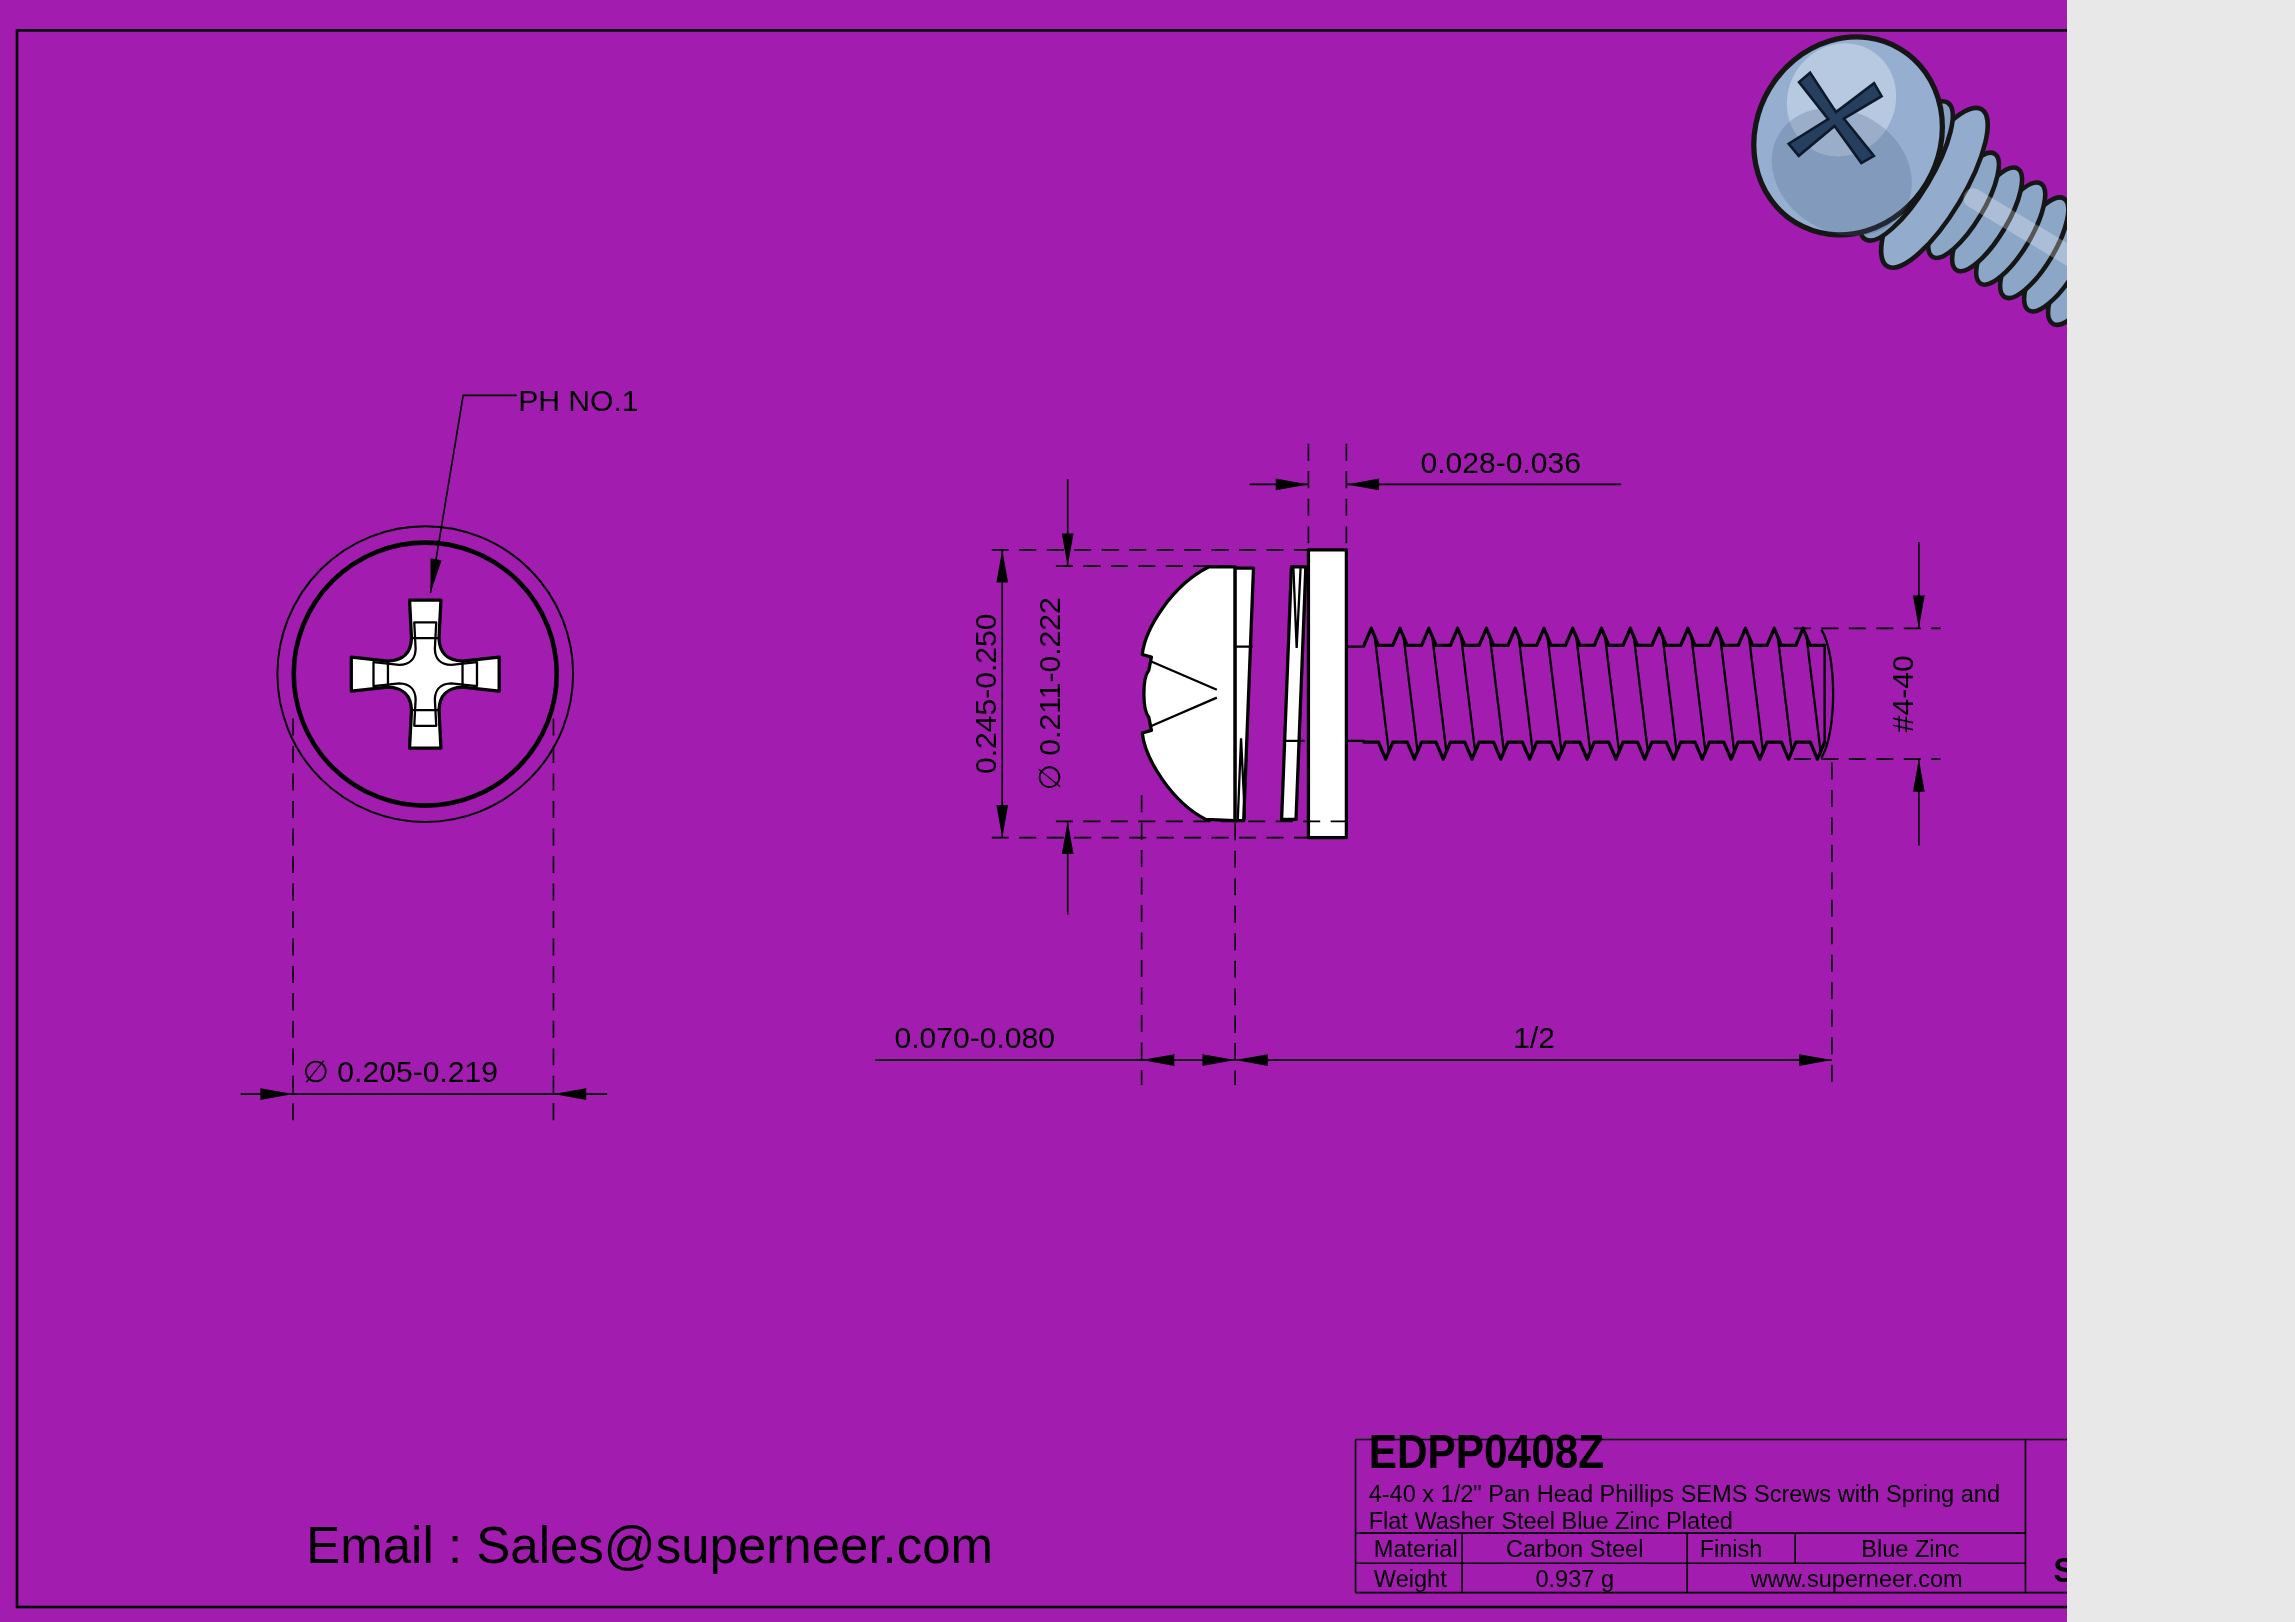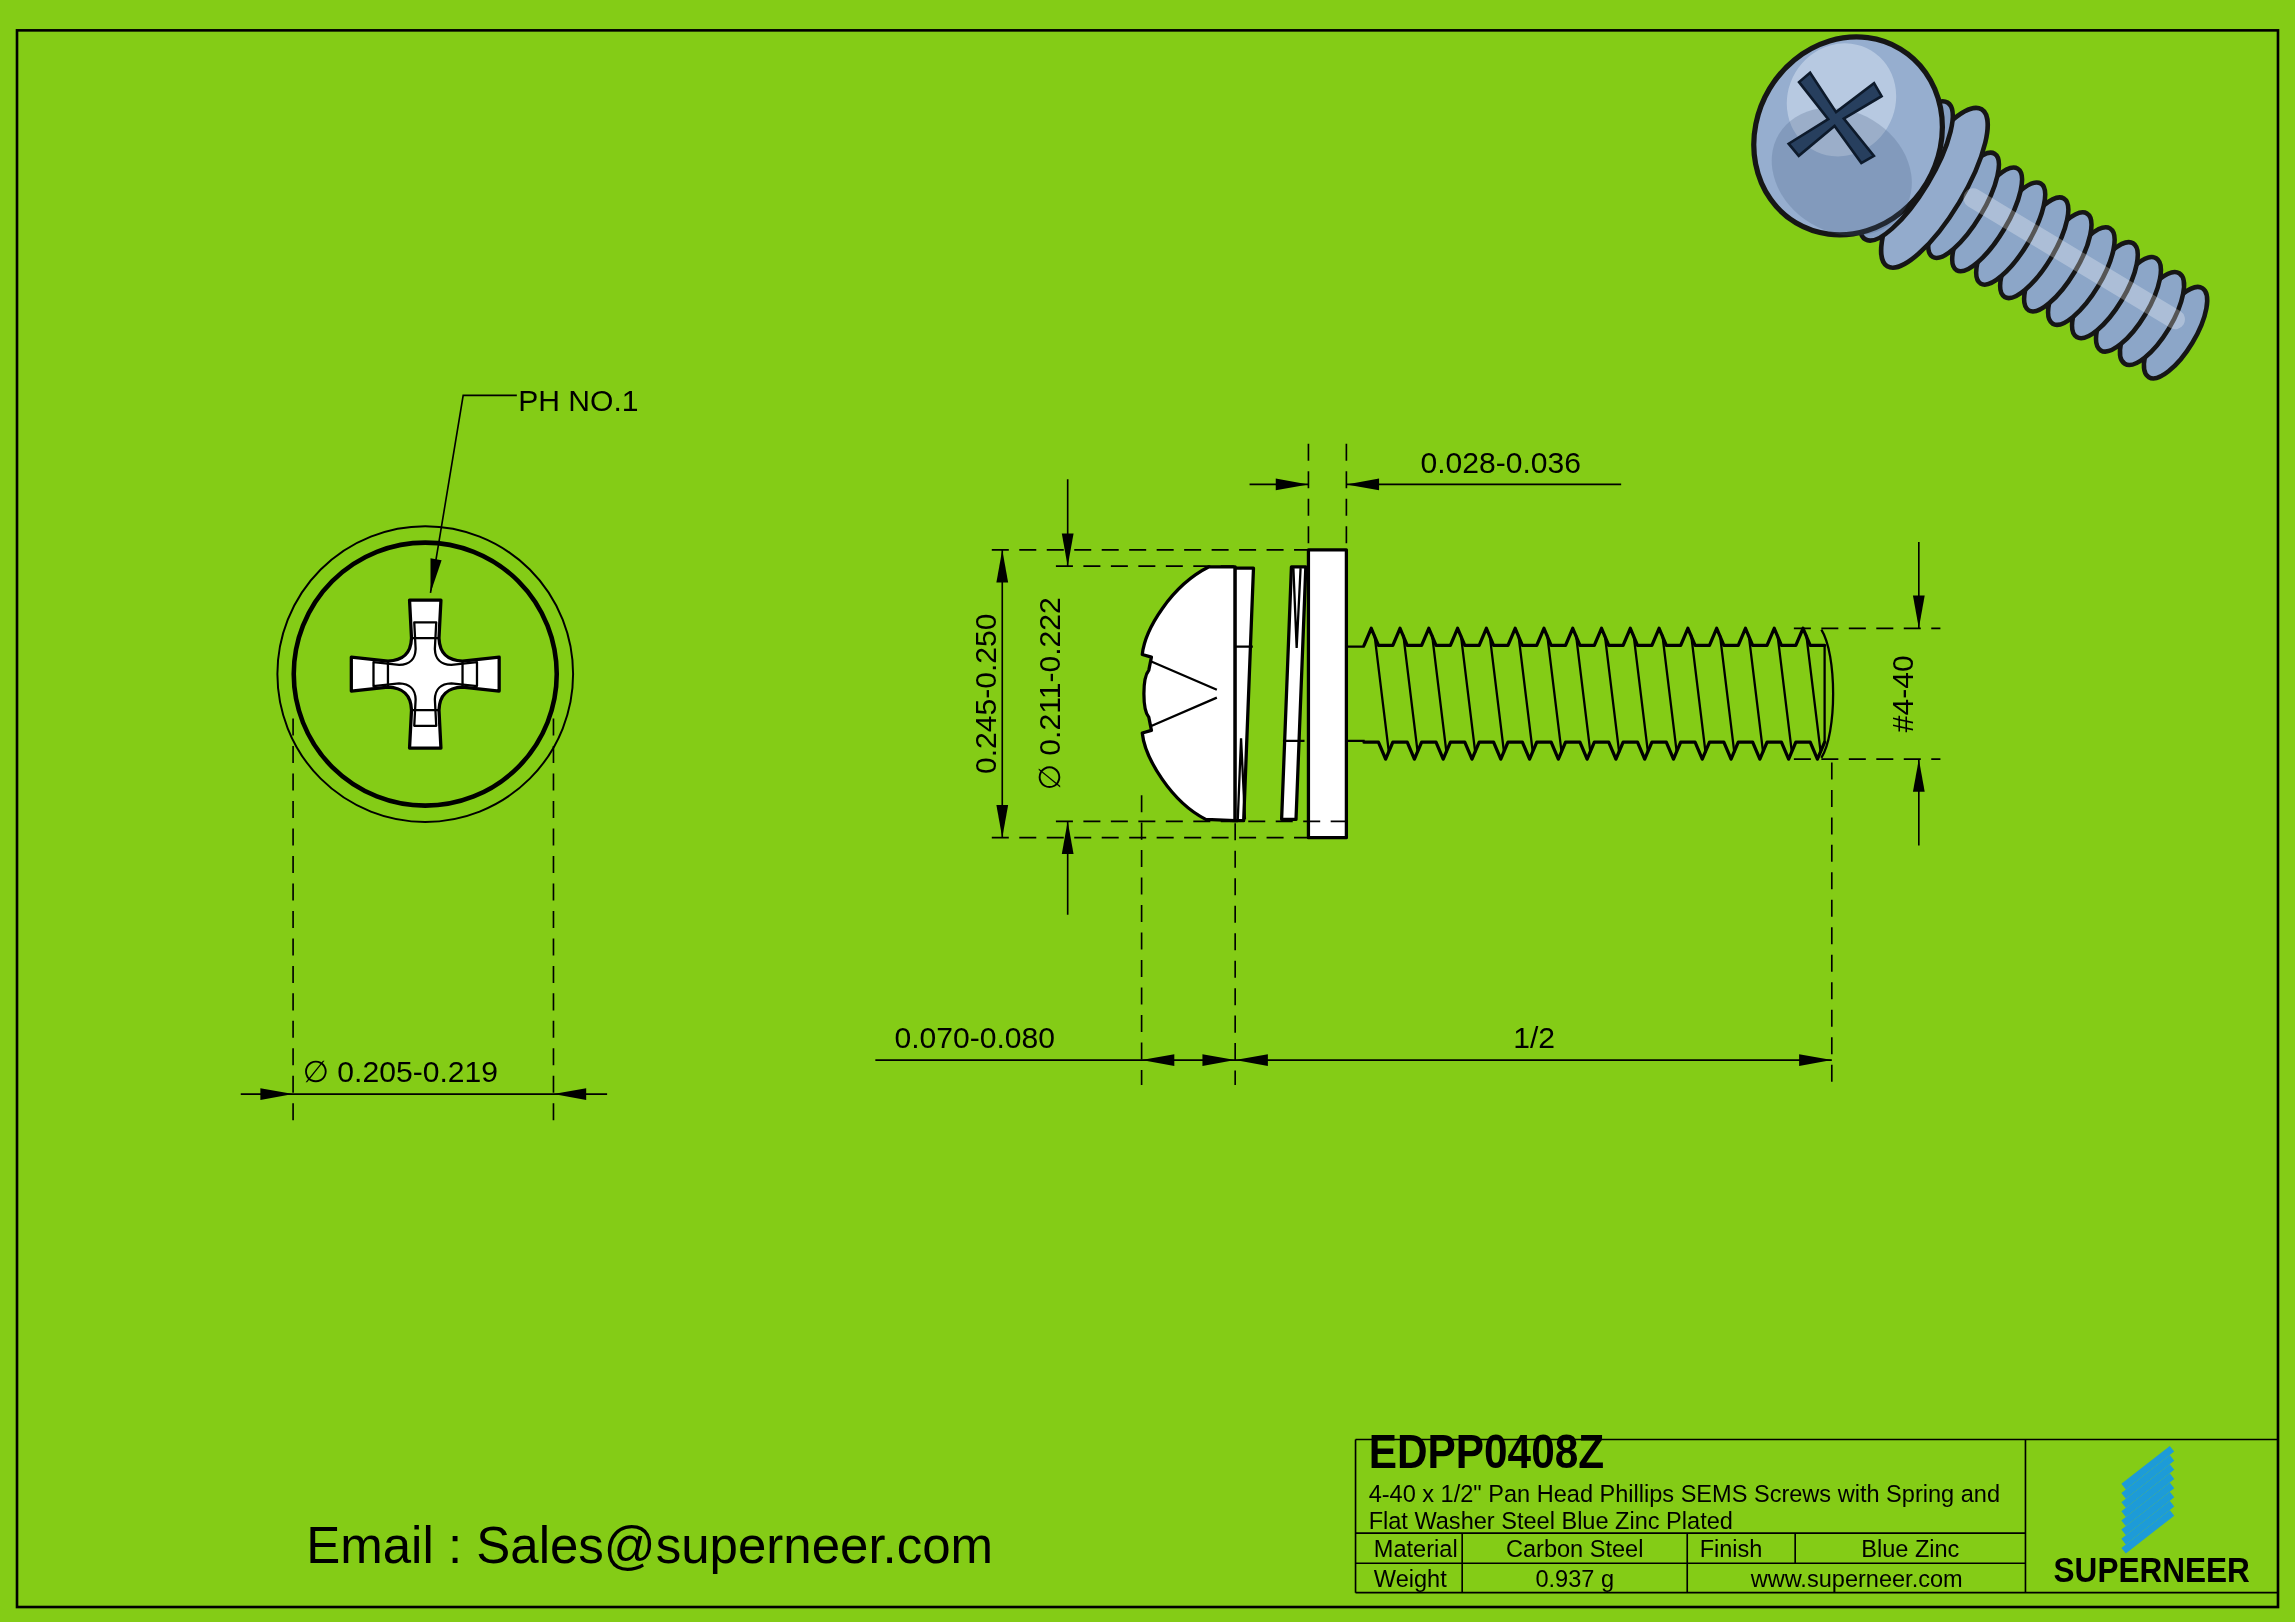--- a/index.html
+++ b/index.html
@@ -1,16 +1,16 @@
 <!DOCTYPE html>
 <html style="font-size:10.5px"><head>
 <meta charset="utf-8">
 <style>
   html,body{margin:0;padding:0;background:#e8e8e8;}
-  .page{position:relative;width:2295px;height:1623px;background:#84cc16;overflow:hidden;
+  .page{position:relative;width:2067px;height:1623px;background:#a21caf;overflow:hidden;
         font-family:"Liberation Sans",sans-serif;}
   svg{position:absolute;left:0;top:0;}
   
   .ol   {stroke:#000;stroke-width:5;fill:none;stroke-linejoin:round;stroke-linecap:round;}
   .olf  {stroke:#000;stroke-width:5;fill:#fff;stroke-linejoin:round;}
   .olf7 {stroke:#000;stroke-width:7;fill:none;}
   .ol3  {stroke:#000;stroke-width:3;fill:none;}
   .thin {stroke:#000;stroke-width:2.5;fill:none;}
   .mid  {stroke:#000;stroke-width:3.5;fill:none;}
   .dash {stroke:#000;stroke-width:2.5;fill:none;stroke-dasharray:26 16;}

